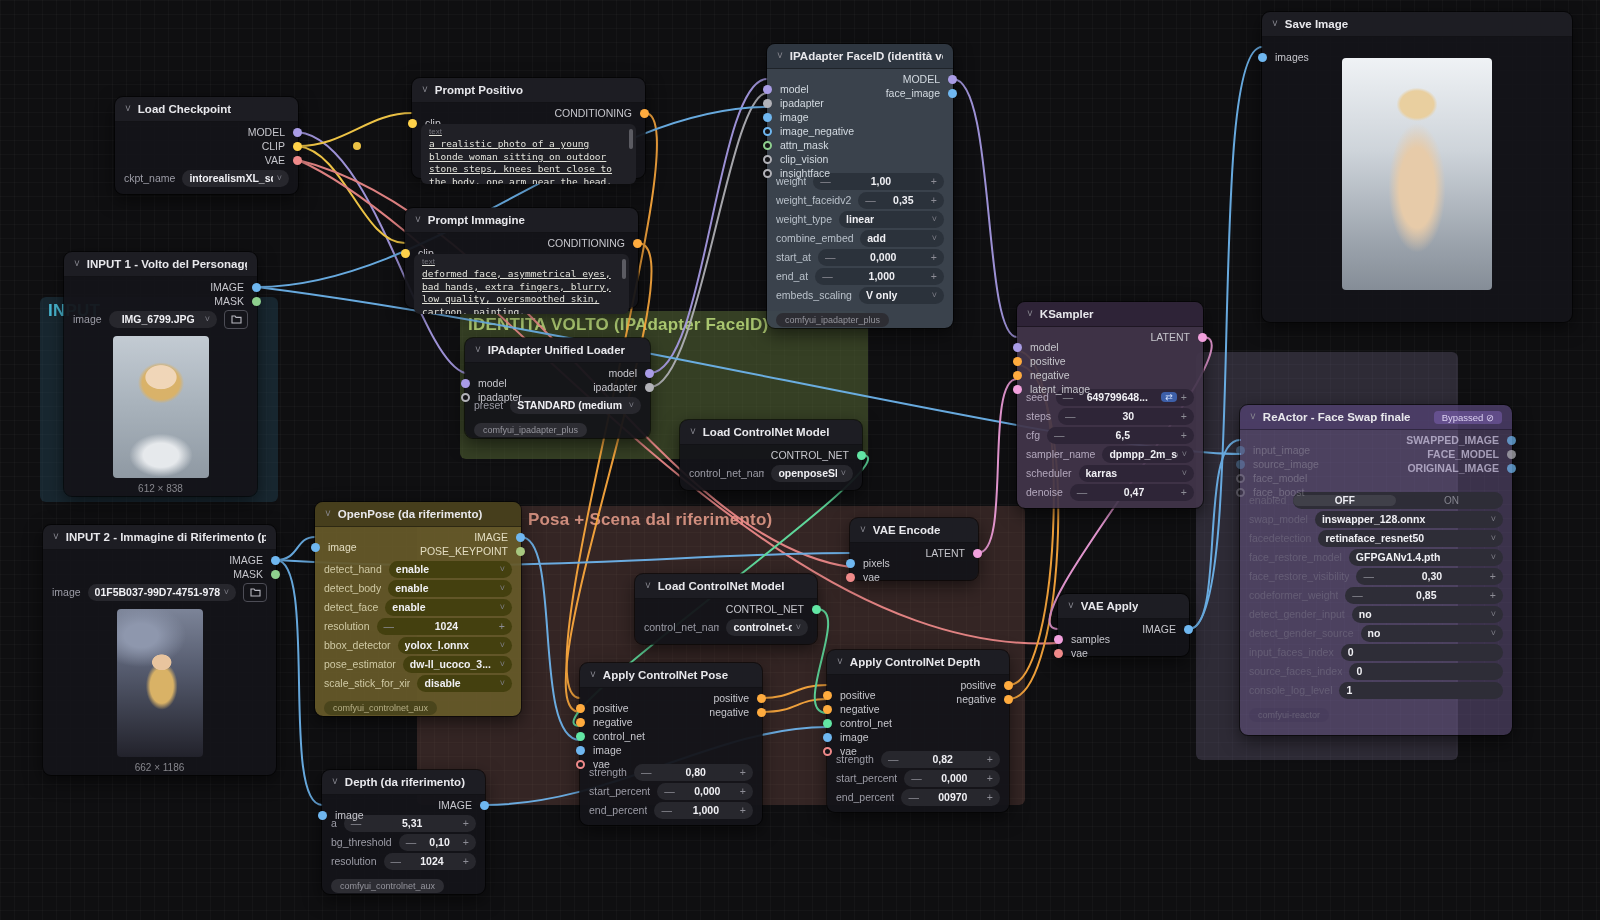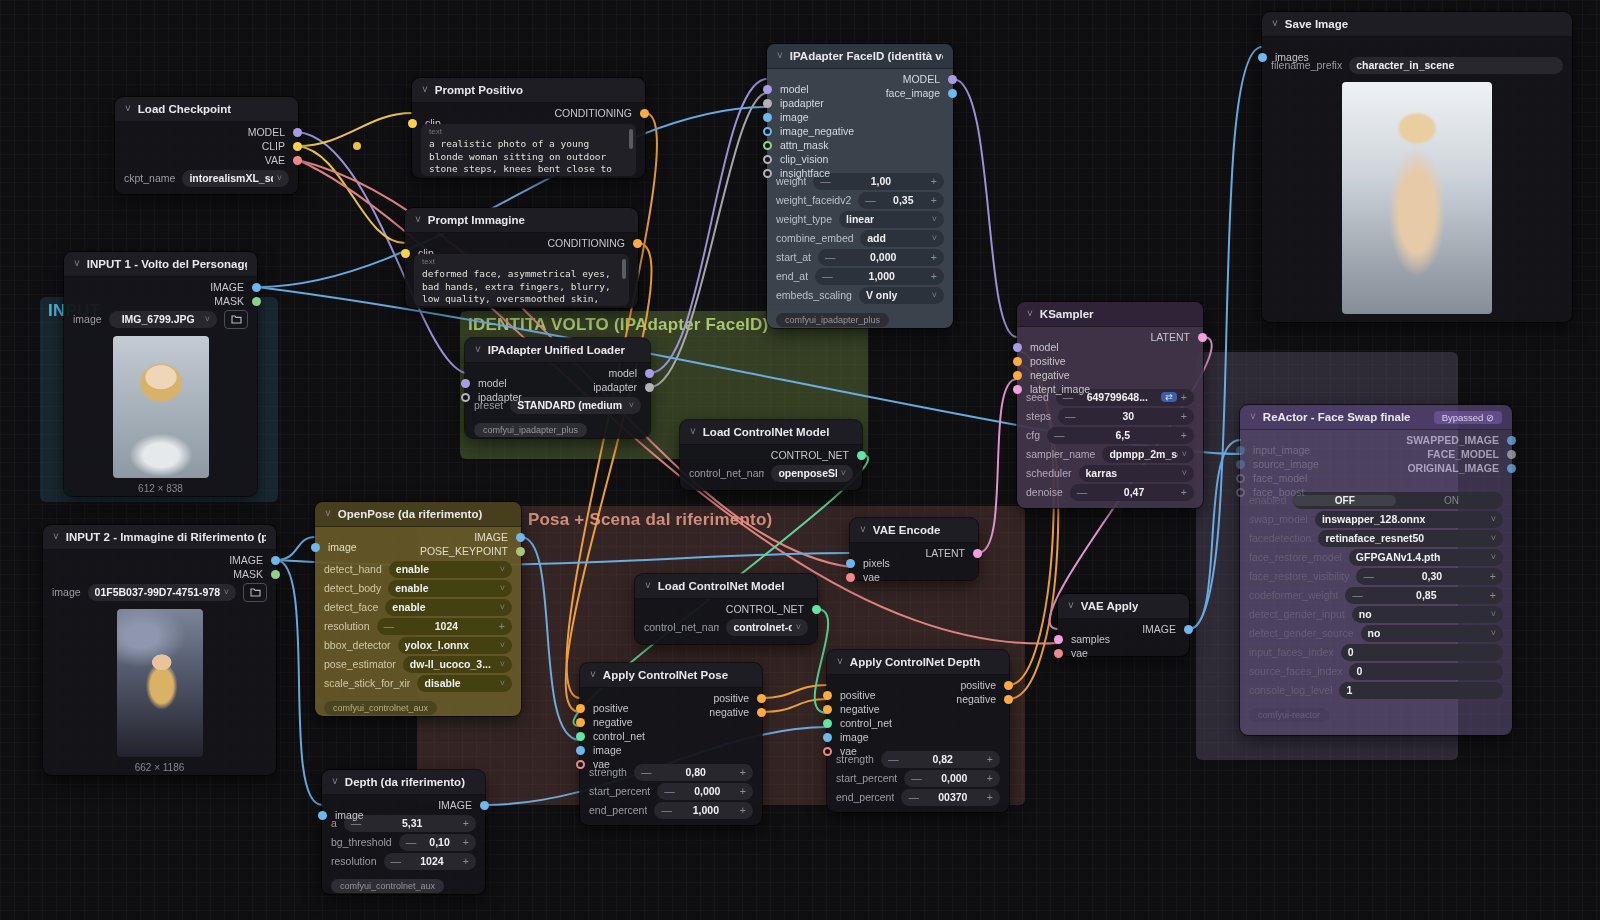--- a/index.html
+++ b/index.html
@@ -48,22 +48,22 @@
   .pill .minus,.pill .plus{color:#8d8d96;font-weight:400;flex:0 0 auto;}
   .pill .chev{color:#7e7e88;font-size:9px;flex:0 0 auto;}
   .chip-seed{background:#3d5fa8;color:#d6e4ff;border-radius:4px;font-size:9px;padding:0 4px;flex:0 0 auto;}
   .pill.toggle{padding:0;overflow:hidden;background:#232329;}
   .pill.toggle span{flex:1;text-align:center;font-size:10px;}
   .pill.toggle .off-seg{background:#404049;border-radius:9px;color:#ececf2;font-weight:700;}
   .pill.toggle .on-seg{color:#85858f;}
   .file-btn{flex:0 0 22px;height:17px;border:1px solid #4c4c55;border-radius:4px;display:flex;
         align-items:center;justify-content:center;color:#b9b9c2;background:transparent;}
 
-  .ta{background:#202026;border-radius:6px;padding:3px 10px 5px 8px;position:relative;overflow:hidden;
-      font-family:"DejaVu Sans Mono", monospace;font-size:9.5px;line-height:1.35;color:#e2e2da;margin:2px 0;}
+  .ta{background:#202026;border-radius:6px;padding:3px 10px 13px 8px;position:relative;overflow:hidden;
+      font-family:"DejaVu Sans Mono", monospace;font-size:9.5px;line-height:1.35;color:#e2e2da;margin:2px 0;text-decoration:underline;}
   .ta .mini{display:block;font-size:8px;color:#74747c;font-family:"Liberation Sans",sans-serif;}
   .ta .scroll{position:absolute;right:3px;top:5px;width:4px;height:20px;background:#5b5b62;border-radius:2px;}
 
   .photo{margin:4px auto 0;border-radius:4px;}
   .photo-face{background:
      radial-gradient(ellipse 26px 20px at 50% 29%, #f0d6b8 58%, rgba(240,214,184,0) 62%),
      radial-gradient(ellipse 36px 32px at 50% 33%, #d9b269 52%, rgba(217,178,105,0) 64%),
      radial-gradient(ellipse 44px 30px at 50% 84%, #e6e9ec 40%, rgba(230,233,236,0) 72%),
      linear-gradient(180deg,#c3cbd3 0%,#aab4bd 45%,#8f99a3 100%);}
   .photo-city{background:
@@ -706,21 +706,21 @@
           <div class="pill num">
             <span class="minus">—</span>
             <span class="val">0,000</span>
             <span class="plus">+</span>
           </div>
         </div>
         <div class="w-row">
           <span class="w-label">end_percent</span>
           <div class="pill num">
             <span class="minus">—</span>
-            <span class="val">00370</span>
+            <span class="val">00970</span>
             <span class="plus">+</span>
           </div>
         </div>
       </div>
     </div>
     <div class="node" style="left: 850px; top: 518px; width: 128px; height: 62px; background: rgba(20, 20, 25, 0.953);">
       <div class="node-header" style="background: rgb(29, 29, 35);">
         <span class="collapse">˅</span>
         <span class="node-title">VAE Encode</span>
       </div>
@@ -970,23 +970,15 @@
       </div>
       <div class="ports" style="height: 14px;">
         <div class="in-col">
           <div class="port-row">
             <span class="dot" style="color: rgb(111, 183, 240); background: rgb(111, 183, 240);"></span>
             <span>images</span>
           </div>
         </div>
         <div class="out-col"></div>
       </div>
-      <div class="widgets">
-        <div class="w-row">
-          <span class="w-label">filename_prefix</span>
-          <div class="pill">
-            <span class="val">character_in_scene</span>
-          </div>
-        </div>
-      </div>
       <div class="photo photo-snow" style="width: 150px; height: 232px;"></div>
     </div>
   </div>
 
 </body></html>

